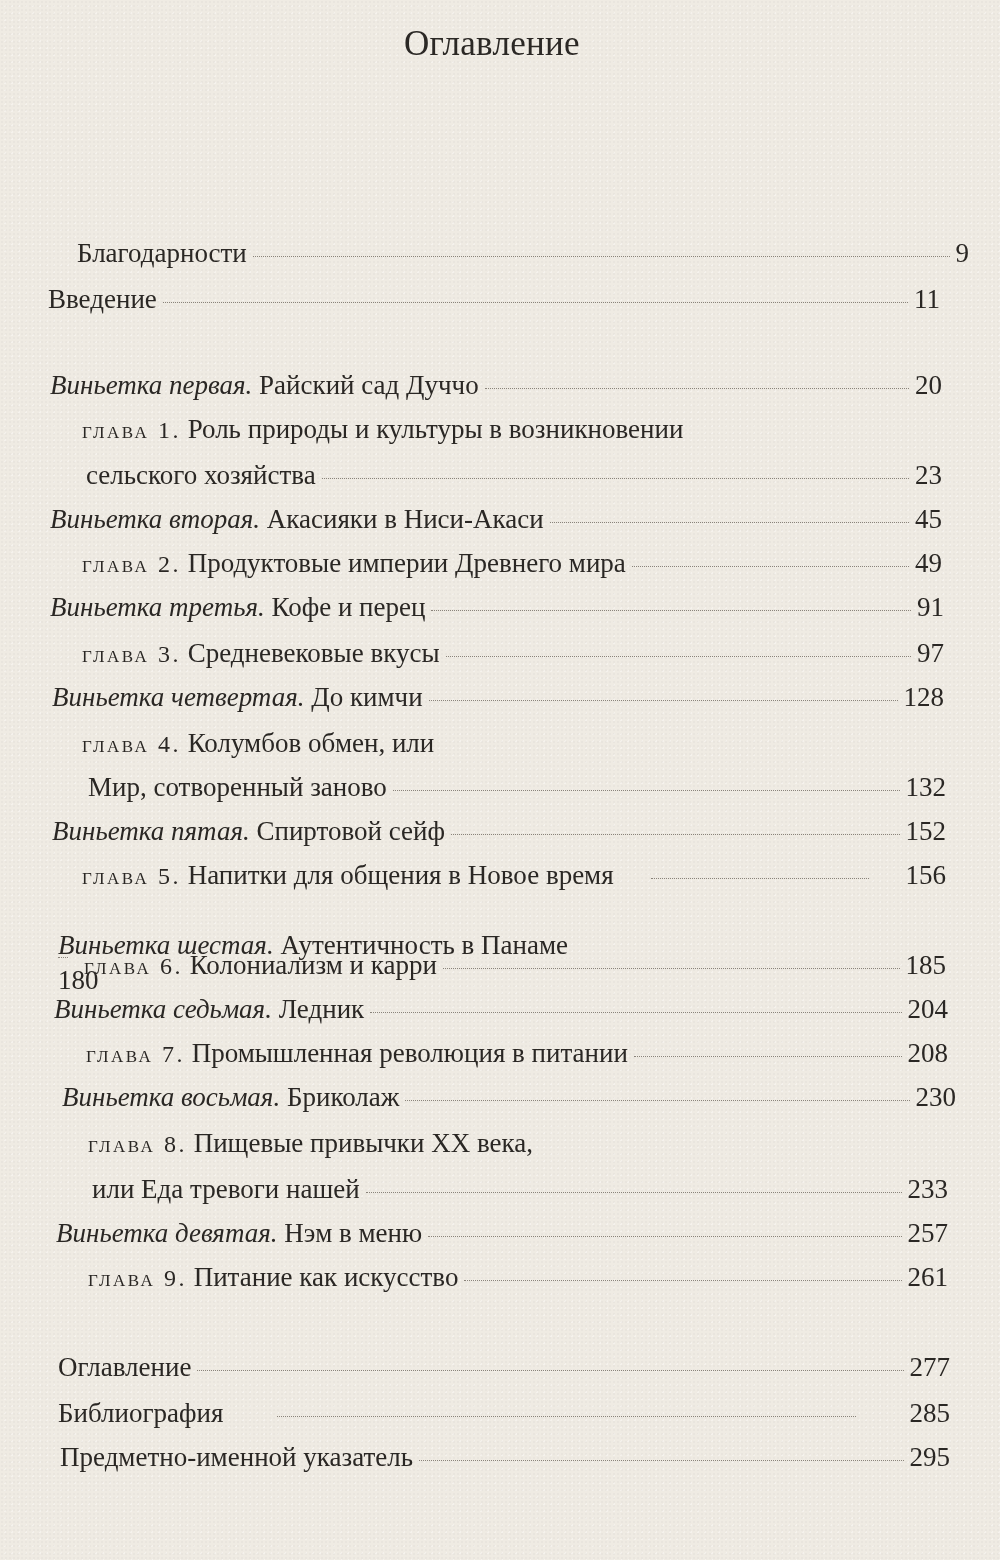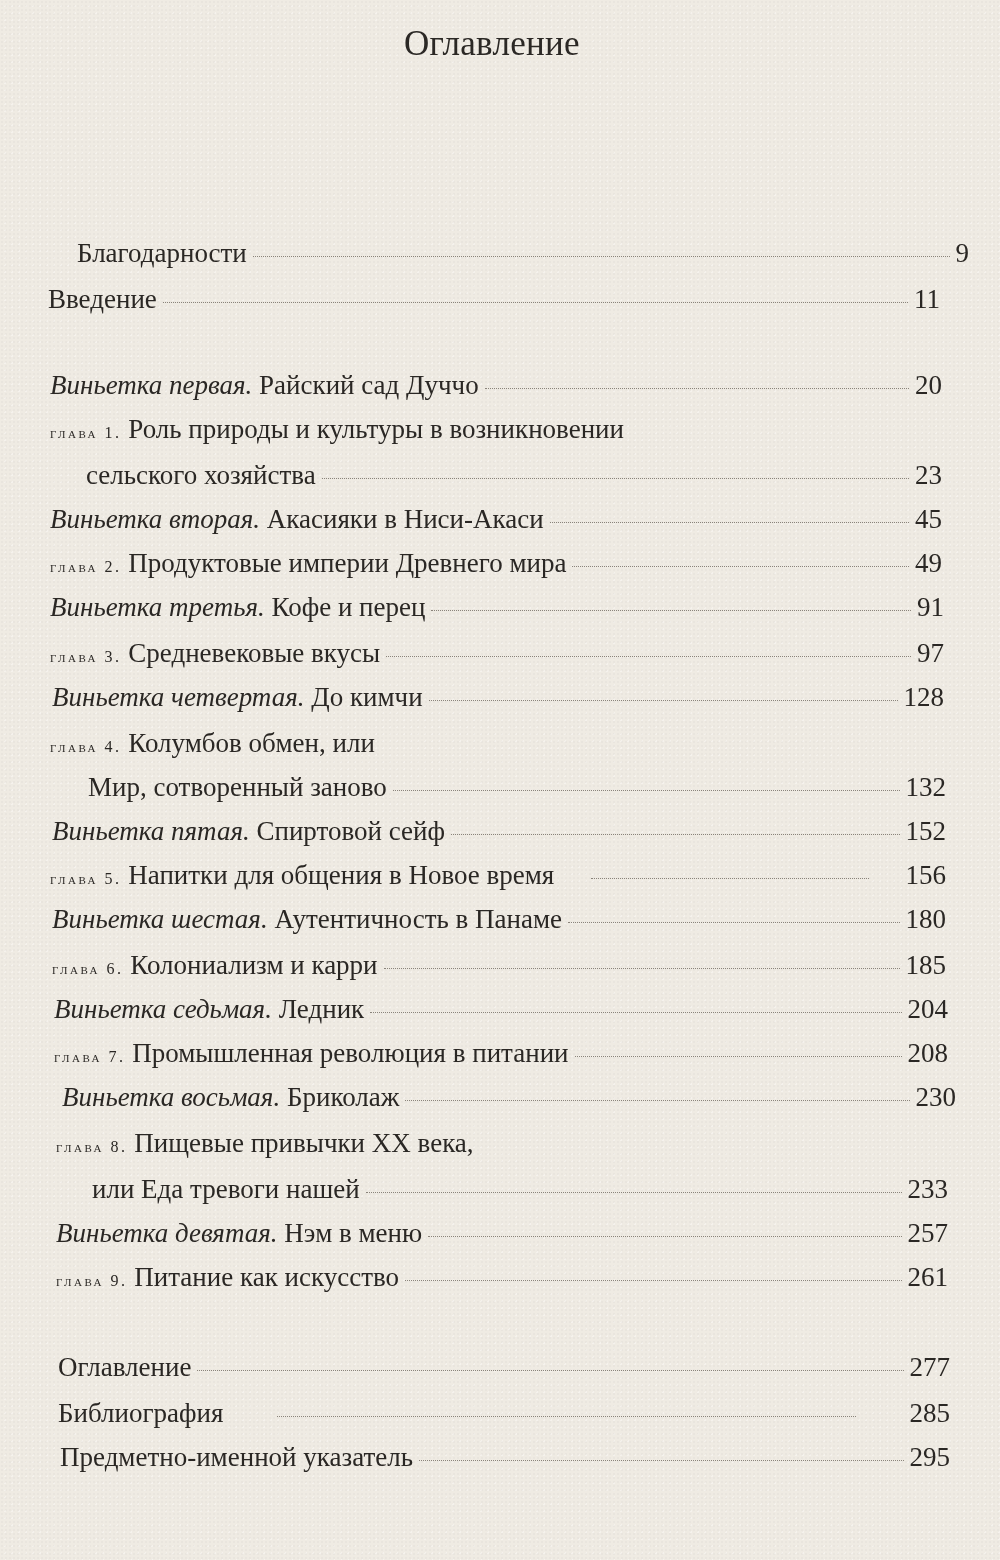--- a/index.html
+++ b/index.html
@@ -20,21 +20,21 @@
     text-align: center; font-size: 35px; letter-spacing: 0.3px;
     color: #2b2825;
   }
   .toc { position: absolute; left: 0; top: 0; width: 1000px; }
   .row {
     position: absolute; display: flex; align-items: baseline;
     font-size: 27px; line-height: 34px; height: 34px;
   }
   .row .label { white-space: nowrap; }
   .row .em { font-style: italic; }
-  .row .sc { font-variant: small-caps; letter-spacing: 2.5px; font-size: 16px; }
+  .row .sc { font-variant: small-caps; letter-spacing: 2.5px; font-size: 24px; margin-left: 32px; }
   .row .leader {
     flex: 1; border-bottom: 1.5px dotted #8a847b; margin: 0 6px 0 6px;
     position: relative; top: -5px; min-width: 10px;
   }
   .row .page { white-space: nowrap; text-align: right; }
 </style>
 </head>
 <body>
 
 <div class="page-title">Оглавление</div>
@@ -99,21 +99,21 @@
     <div class="row" style="top: 814px; left: 52px; width: 894px;">
       <span class="label"><span class="em">Виньетка пятая.</span> <span>Спиртовой сейф</span></span>
       <span class="leader"></span>
       <span class="page">152</span>
     </div>
     <div class="row" style="top: 858px; left: 50px; width: 896px; gap: 31px;">
       <span class="label"><span class="sc">глава 5.</span> <span>Напитки для общения в Новое время</span></span>
       <span class="leader"></span>
       <span class="page">156</span>
     </div>
-    <div class="row" style="top: 902px; left: 52px; width: 894px;">
+    <div class="row" style="top: 928px; left: 52px; width: 894px; flex-direction: column;">
       <span class="label"><span class="em">Виньетка шестая.</span> <span>Аутентичность в Панаме</span></span>
       <span class="leader"></span>
       <span class="page">180</span>
     </div>
     <div class="row" style="top: 948px; left: 52px; width: 894px;">
       <span class="label"><span class="sc">глава 6.</span> <span>Колониализм и карри</span></span>
       <span class="leader"></span>
       <span class="page">185</span>
     </div>
     <div class="row" style="top: 992px; left: 54px; width: 894px;">

